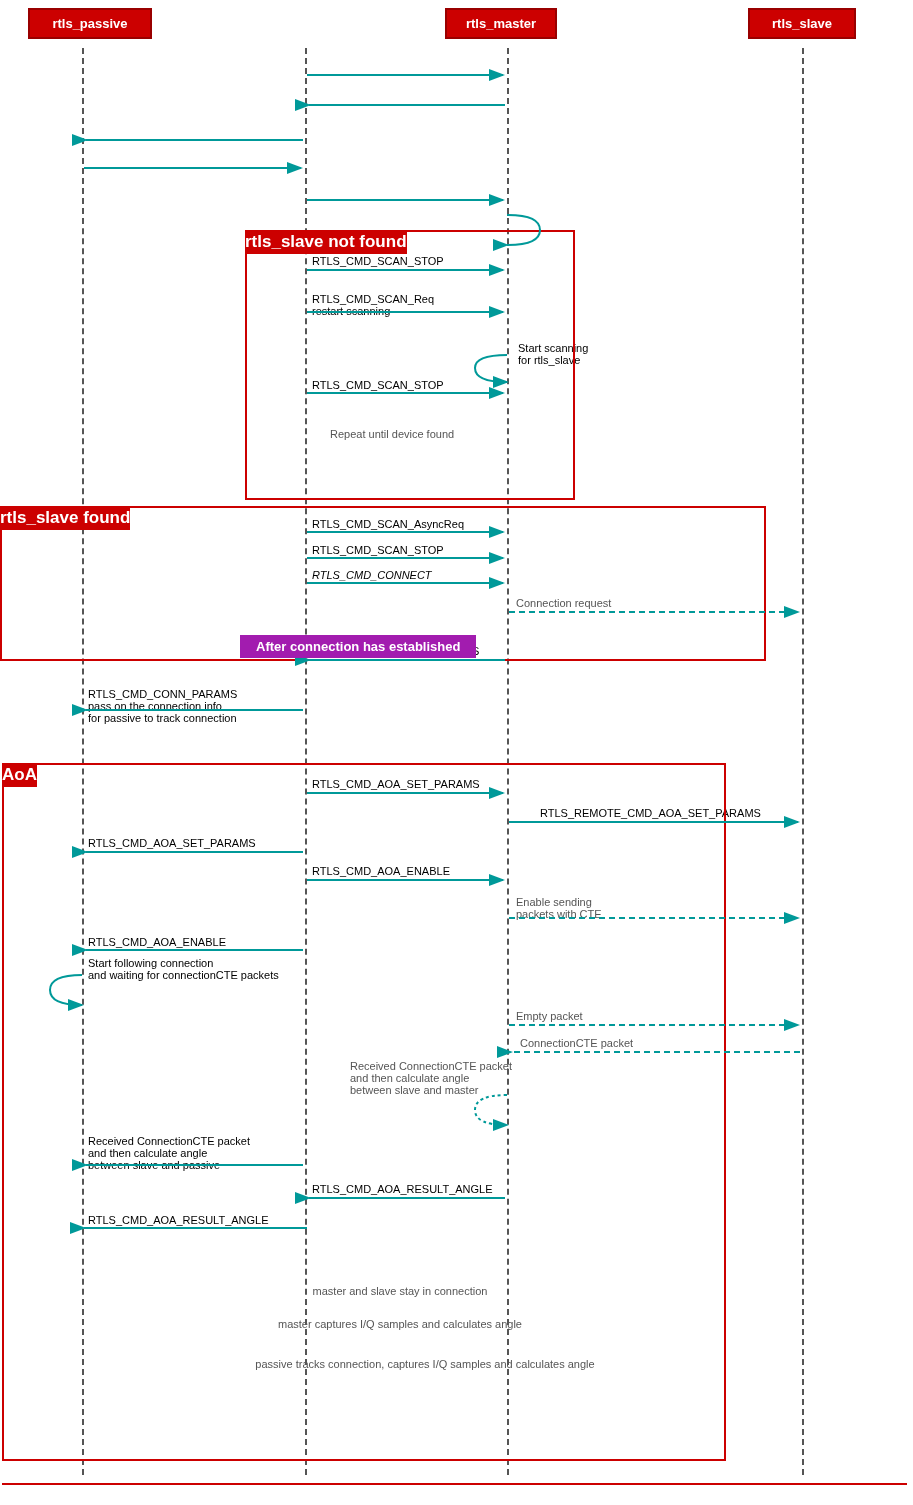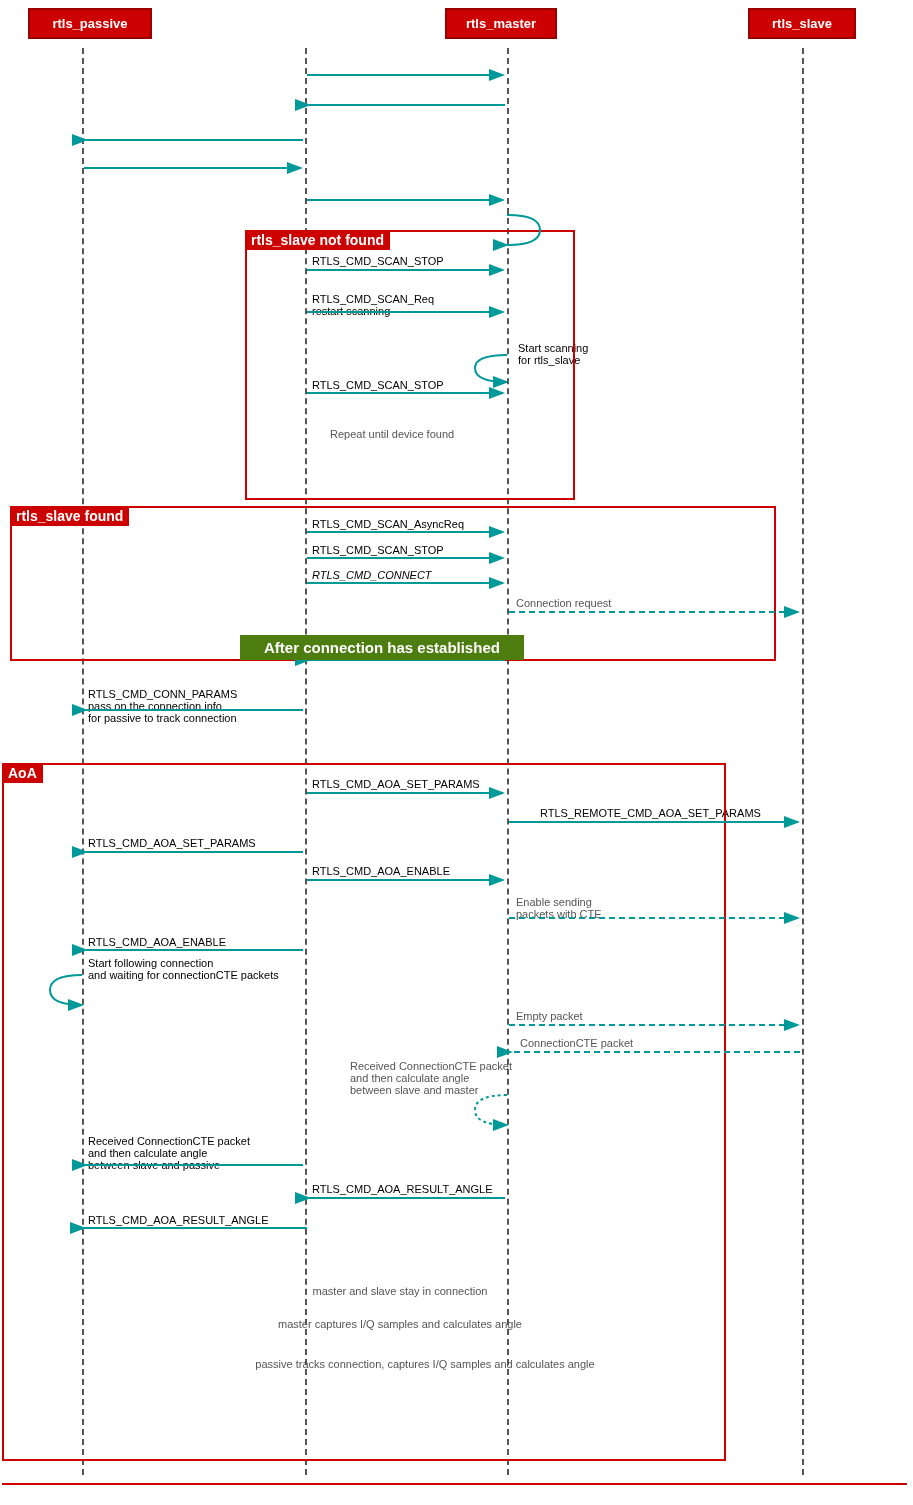--- a/index.html
+++ b/index.html
@@ -50,23 +50,23 @@
     
     .frame-box {
       position: absolute;
       border: 2px solid #cc0000;
       z-index: 2;
     }
     .frame-label {
       position: absolute;
       background: #cc0000;
       color: #fff;
-      font-size: 14px;
+      font-size: 17px;
       font-weight: bold;
-      padding: 2px 6px;
+      padding: 2px 0;
       top: -2px;
       left: -2px;
     }
     .note-text {
       position: absolute;
       font-size: 11px;
       color: #555;
       text-align: center;
     }
   </style>
@@ -258,28 +258,28 @@
   <div class="arrow-label" style="left:88px; top:1214px;">
     <span>RTLS_CMD_AOA_RESULT_ANGLE</span>
   </div>
 
   <div class="frame-box" style="left:245px; top:230px; width:330px; height:270px;">
     <div class="frame-label">
       <span>rtls_slave not found</span>
     </div>
   </div>
 
-  <div class="frame-box" style="left:10px; top:506px; width:766px; height:155px;">
+  <div class="frame-box" style="left:0; top:506px; width:766px; height:155px;">
     <div class="frame-label">
       <span>rtls_slave found</span>
     </div>
   </div>
 
   <div style="position:absolute; top:635px; left:240px; z-index:8;">
-    <div style="background:#4d7c0f; color:#fff; font-weight:bold; font-size:15px; padding:4px 24px; display:inline-block;">
+    <div style="background:#a21caf; color:#fff; font-weight:bold; font-size:13px; padding:4px 16px; display:inline-block;">
       <span>After connection has established</span>
     </div>
   </div>
 
   <div class="frame-box" style="left:2px; top:763px; width:724px; height:698px;text-decoration:underline;">
     <div class="frame-label">
       <span>AoA</span>
     </div>
   </div>
 

